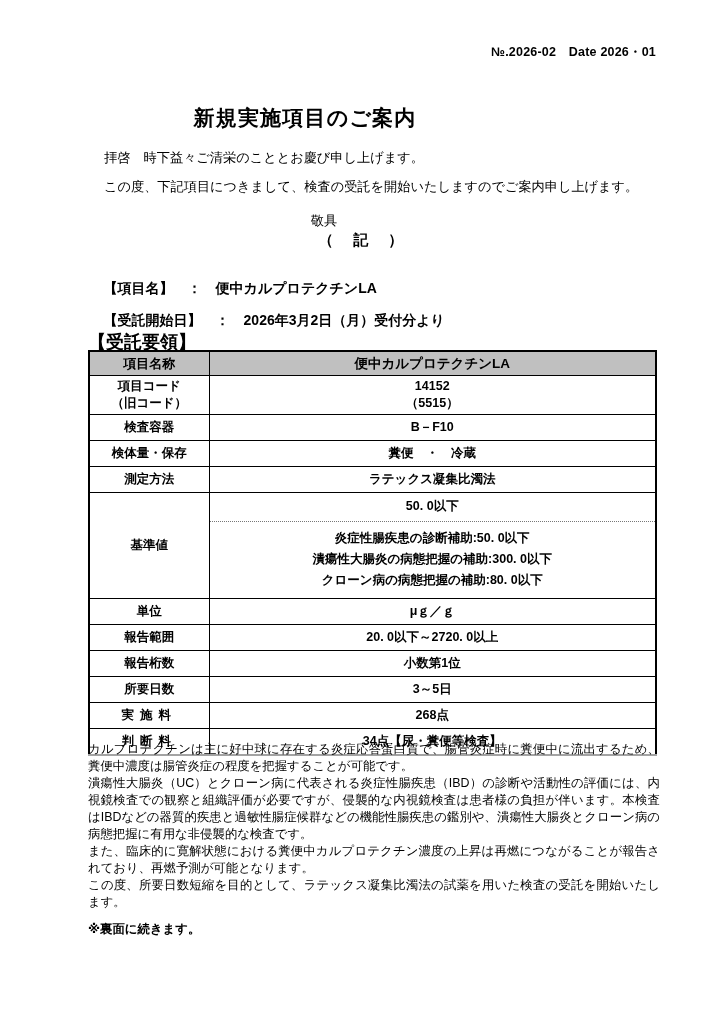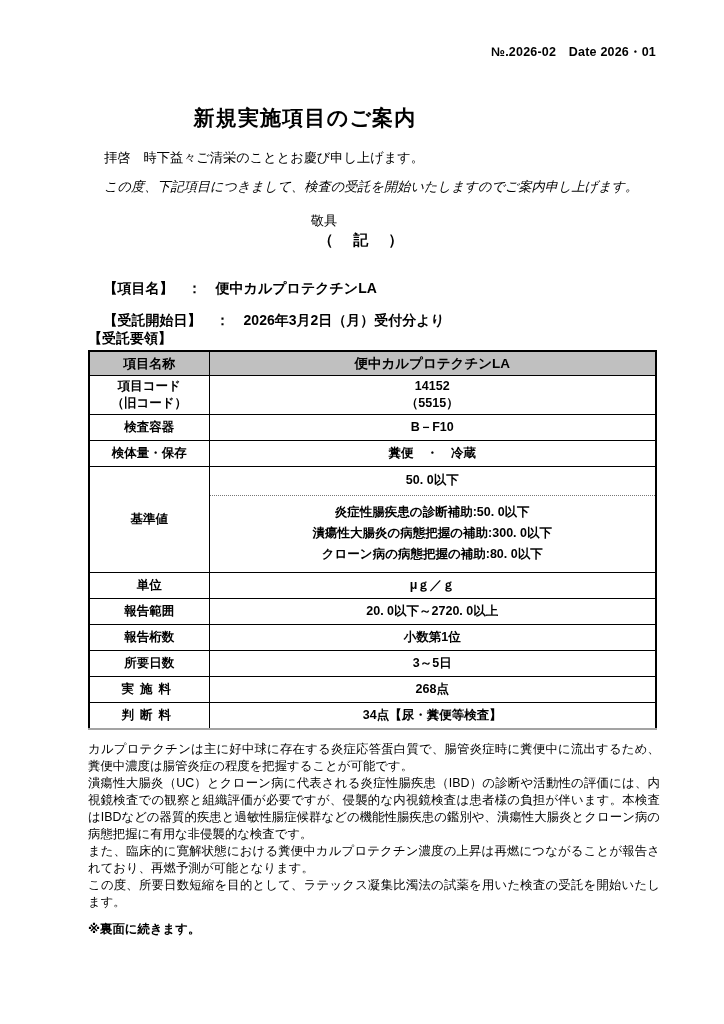--- a/index.html
+++ b/index.html
@@ -48,21 +48,21 @@
   
   .greeting {
     position: absolute;
     top: 148px;
     left: 104px;
     width: 560px;
     font-size: 13.2px;
     line-height: 20px;
   }
   .greeting .g-line { white-space: nowrap; }
-  .greeting .g-gap { margin-top: 9px; font-style: italic; }
+  .greeting .g-gap { margin-top: 9px; }
   .closing {
     position: absolute;
     top: 212px;
     left: 0;
     width: 724px;
     padding-right: 76px;
     box-sizing: border-box;
     text-align: center;
     font-size: 13.2px;
   }
@@ -82,21 +82,21 @@
   
   .field {
     position: absolute;
     left: 88px;
     font-size: 14px;
     font-weight: bold;
     white-space: pre;
   }
   .field-item-name { top: 264px; }
   .field-start-date { top: 296px; }
-  .field-outline { top: 330px; font-size: 14px; }
+  .field-outline { top: 330px; font-size: 18px; }
 
   
   .spec-table {
     position: absolute;
     top: 350px;
     left: 88px;
     width: 567px;
     border-collapse: collapse;
     table-layout: fixed;
     font-size: 12.5px;
@@ -213,20 +213,24 @@
       </tr>
       <tr>
         <td>検査容器</td>
         <td>B－F10</td>
       </tr>
       <tr>
         <td>検体量・保存</td>
         <td>糞便　・　冷蔵</td>
       </tr>
       <tr>
+        <td>測定方法</td>
+        <td>ラテックス凝集比濁法</td>
+      </tr>
+      <tr>
         <td class="ref-label-cell">基準値</td>
         <td class="ref-value-cell">
           <div class="ref-top">50. 0以下</div>
           <div class="ref-list">
             <div class="ref-line">炎症性腸疾患の診断補助:50. 0以下</div>
             <div class="ref-line">潰瘍性大腸炎の病態把握の補助:300. 0以下</div>
             <div class="ref-line">クローン病の病態把握の補助:80. 0以下</div>
           </div>
         </td>
       </tr>

